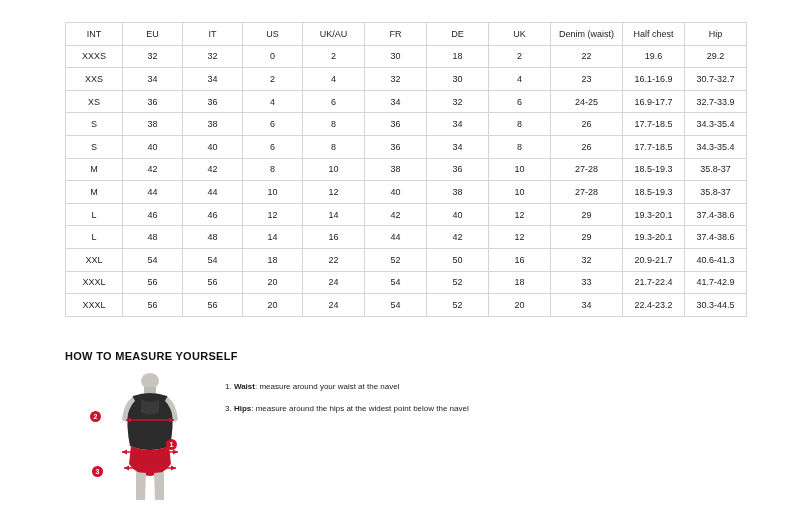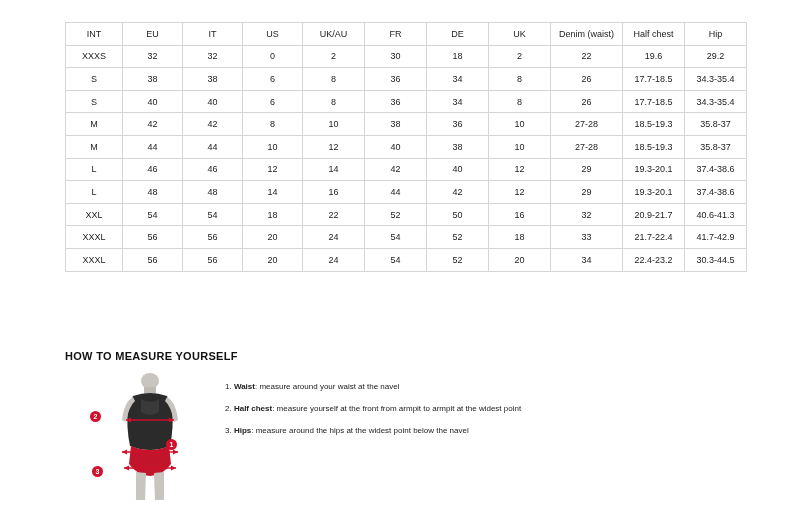--- a/index.html
+++ b/index.html
@@ -156,20 +156,46 @@
             <td>0</td>
             <td>2</td>
             <td>30</td>
             <td>18</td>
             <td>2</td>
             <td>22</td>
             <td>19.6</td>
             <td>29.2</td>
           </tr>
           <tr>
+            <td>XXS</td>
+            <td>34</td>
+            <td>34</td>
+            <td>2</td>
+            <td>4</td>
+            <td>32</td>
+            <td>30</td>
+            <td>4</td>
+            <td>23</td>
+            <td>16.1-16.9</td>
+            <td>30.7-32.7</td>
+          </tr>
+          <tr>
+            <td>XS</td>
+            <td>36</td>
+            <td>36</td>
+            <td>4</td>
+            <td>6</td>
+            <td>34</td>
+            <td>32</td>
+            <td>6</td>
+            <td>24-25</td>
+            <td>16.9-17.7</td>
+            <td>32.7-33.9</td>
+          </tr>
+          <tr>
             <td>S</td>
             <td>38</td>
             <td>38</td>
             <td>6</td>
             <td>8</td>
             <td>36</td>
             <td>34</td>
             <td>8</td>
             <td>26</td>
             <td>17.7-18.5</td>
@@ -315,18 +341,17 @@
           <polygon points="24,96 29,93.5 29,98.5" fill="#d1112b"></polygon>
           <polygon points="76,96 71,93.5 71,98.5" fill="#d1112b"></polygon>
         </svg>
         <div class="marker" id="marker-1">1</div>
         <div class="marker" id="marker-2">2</div>
         <div class="marker" id="marker-3">3</div>
       </div>
 
       <div id="instructions">
           <div class="instruction"><span>1.</span> <b>Waist</b><span>: measure around your waist at the navel</span></div>
-          <div class="instruction"><span>2.</span> <b>Half chest</b><span>: measure yourself at the front from armpit to armpit at the widest point</span></div>
           <div class="instruction"><span>3.</span> <b>Hips</b><span>: measure around the hips at the widest point below the navel</span></div>
         </div>
     </div>
   </div>
 </div>
 
 </body></html>

